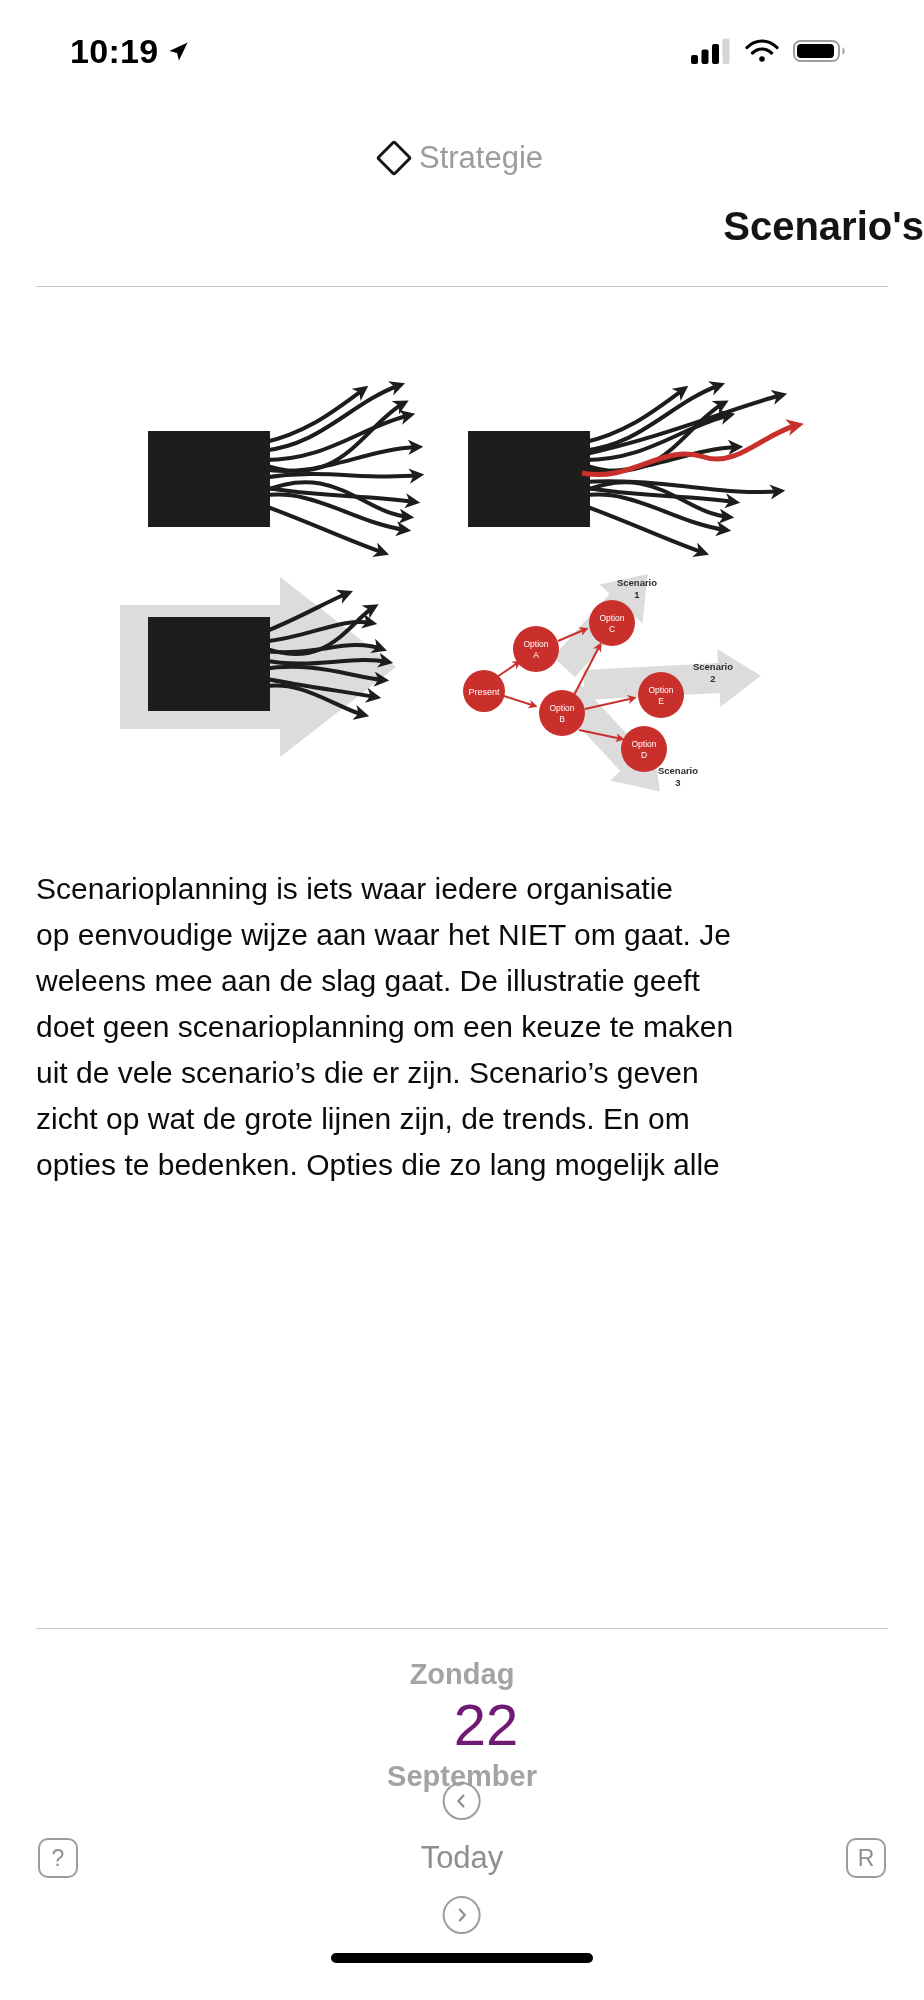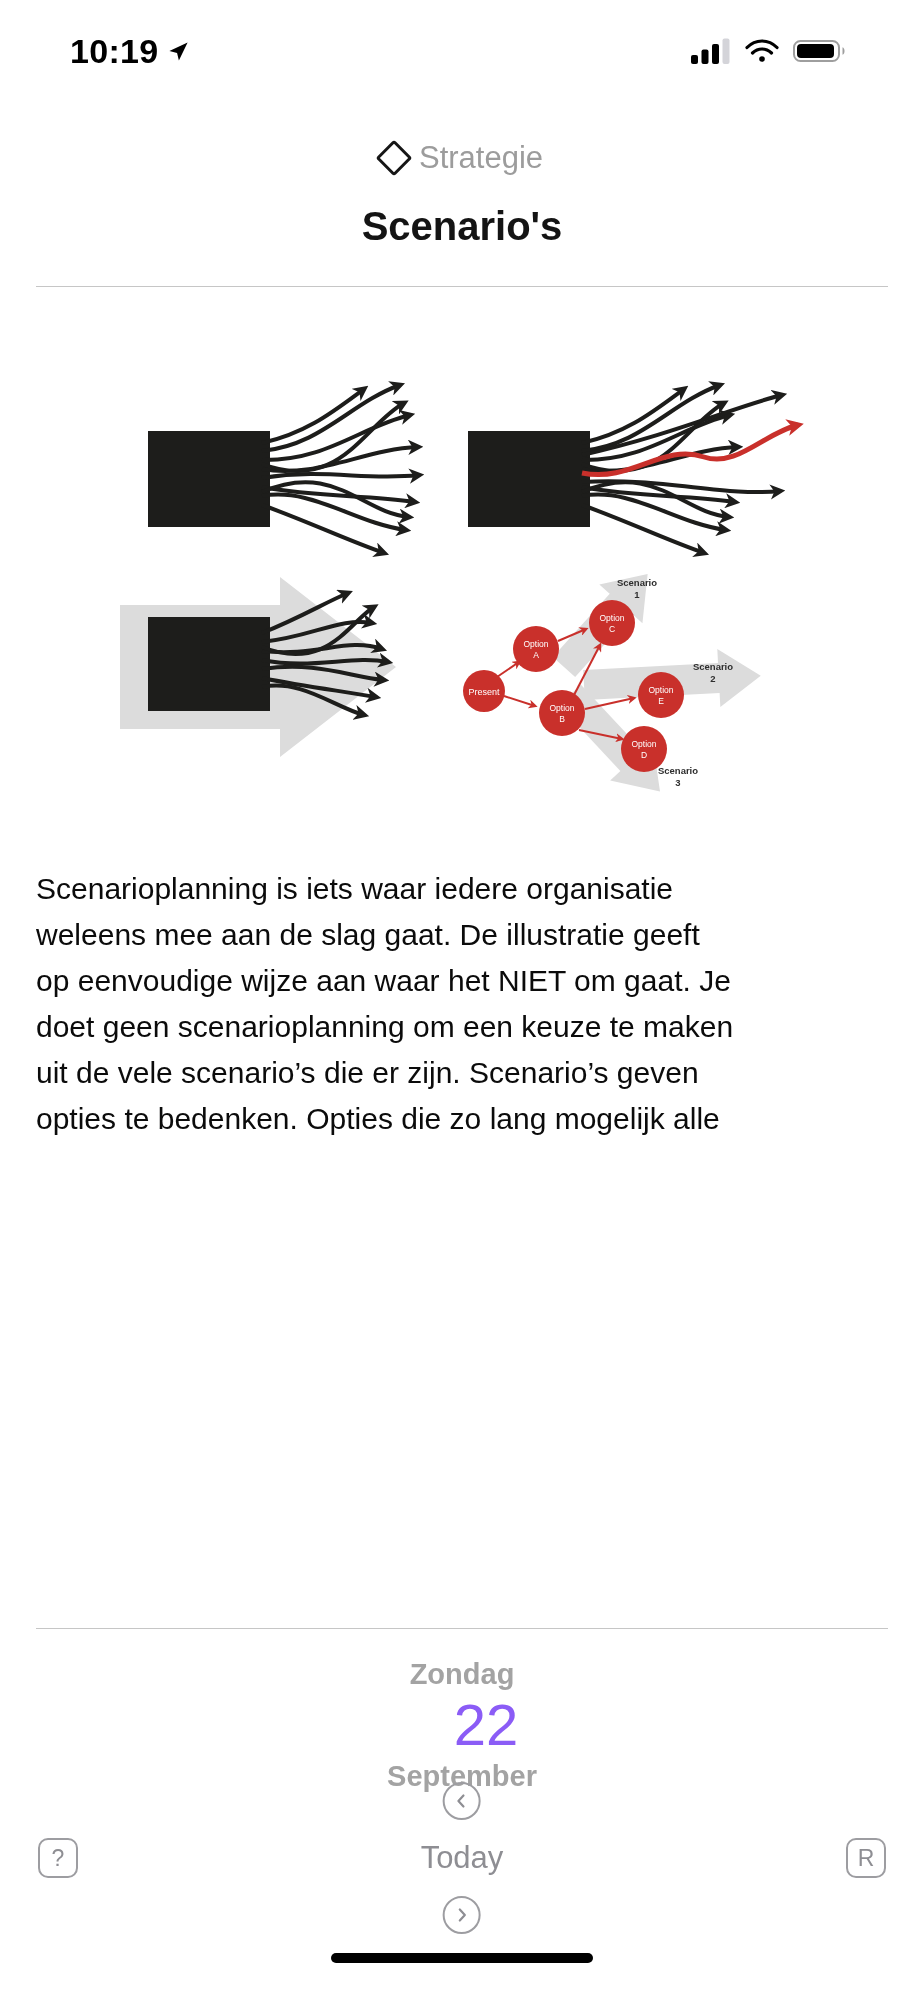--- a/index.html
+++ b/index.html
@@ -20,36 +20,36 @@
   
   .category-row{
     margin-top:50px;height:40px;display:flex;align-items:center;justify-content:center;gap:12px;
   }
   .diamond{
     width:20px;height:20px;border:3px solid #161616;border-radius:3px;
     transform:rotate(45deg);display:inline-block;
   }
   .category-label{font-size:31px;color:#9c9c9c;font-weight:400;}
   .page-title{
-    margin:24px 0 0 0;text-align:center;font-size:40px;font-weight:700;color:#141414;line-height:48px;
+    margin:24px 0 0 0;text-align:right;font-size:40px;font-weight:700;color:#141414;line-height:48px;
   }
   .divider{height:1px;background:#c6c6c6;margin:0 36px;}
   .top-divider{margin-top:36px;}
   
   .illustration{margin:78px auto 0 auto;width:700px;height:455px;}
   .illu-svg text{font-family:"Liberation Sans","DejaVu Sans",sans-serif;}
   
   .body-text{margin:46px 36px 0 36px;}
   .body-line{font-size:30px;line-height:46px;color:#0b0b0b;white-space:nowrap;}
   .attribution{margin:28px 36px 0 36px;text-align:right;}
   .attr-line{font-size:23px;line-height:39px;color:#1d1d1d;white-space:nowrap;}
   .flex-spacer{flex:1;}
   
   .weekday{margin-top:26px;text-align:center;font-size:29px;line-height:38px;font-weight:700;color:#a3a3a3;}
-  .day{margin:2px 0;text-align:center;font-size:58px;line-height:60px;font-weight:400;color:#8b5cf6;padding-left:48px;}
+  .day{margin:2px 0;text-align:center;font-size:58px;line-height:60px;font-weight:400;color:#701a75;padding-left:48px;}
   .month{text-align:center;font-size:29px;line-height:38px;font-weight:700;color:#a3a3a3;}
   
   .toolbar{
     margin:40px 38px 0 38px;height:46px;display:flex;align-items:center;justify-content:space-between;position:relative;
   }
   .square-btn{
     width:40px;height:40px;box-sizing:border-box;border:2.5px solid #9d9da1;border-radius:10px;
     background:transparent;color:#8e8e93;font-size:23px;font-weight:500;
     display:flex;align-items:center;justify-content:center;cursor:pointer;
     font-family:"Liberation Sans","DejaVu Sans",sans-serif;padding:0;
@@ -223,24 +223,25 @@
           <text x="601" y="317">2</text>
           <text x="566" y="409">Scenario</text>
           <text x="566" y="421">3</text>
         </g>
       </g>
     </svg>
   </div>
 
   <div class="body-text">
     <div class="body-line">Scenarioplanning is iets waar iedere organisatie</div>
+    <div class="body-line">op eenvoudige wijze aan waar het NIET om gaat. Je</div>
     <div class="body-line">weleens mee aan de slag gaat. De illustratie geeft</div>
-    <div class="body-line">op eenvoudige wijze aan waar het NIET om gaat. Je</div>
     <div class="body-line">doet geen scenarioplanning om een keuze te maken</div>
     <div class="body-line">uit de vele scenario’s die er zijn. Scenario’s geven</div>
+    <div class="body-line">zicht op wat de grote lijnen zijn, de trends. En om</div>
     <div class="body-line">opties te bedenken. Opties die zo lang mogelijk alle</div>
   </div>
 
 
   <div class="flex-spacer"></div>
 
   <div class="divider"></div>
 
   <div class="weekday">Zondag</div>
   <div class="day">22</div>

